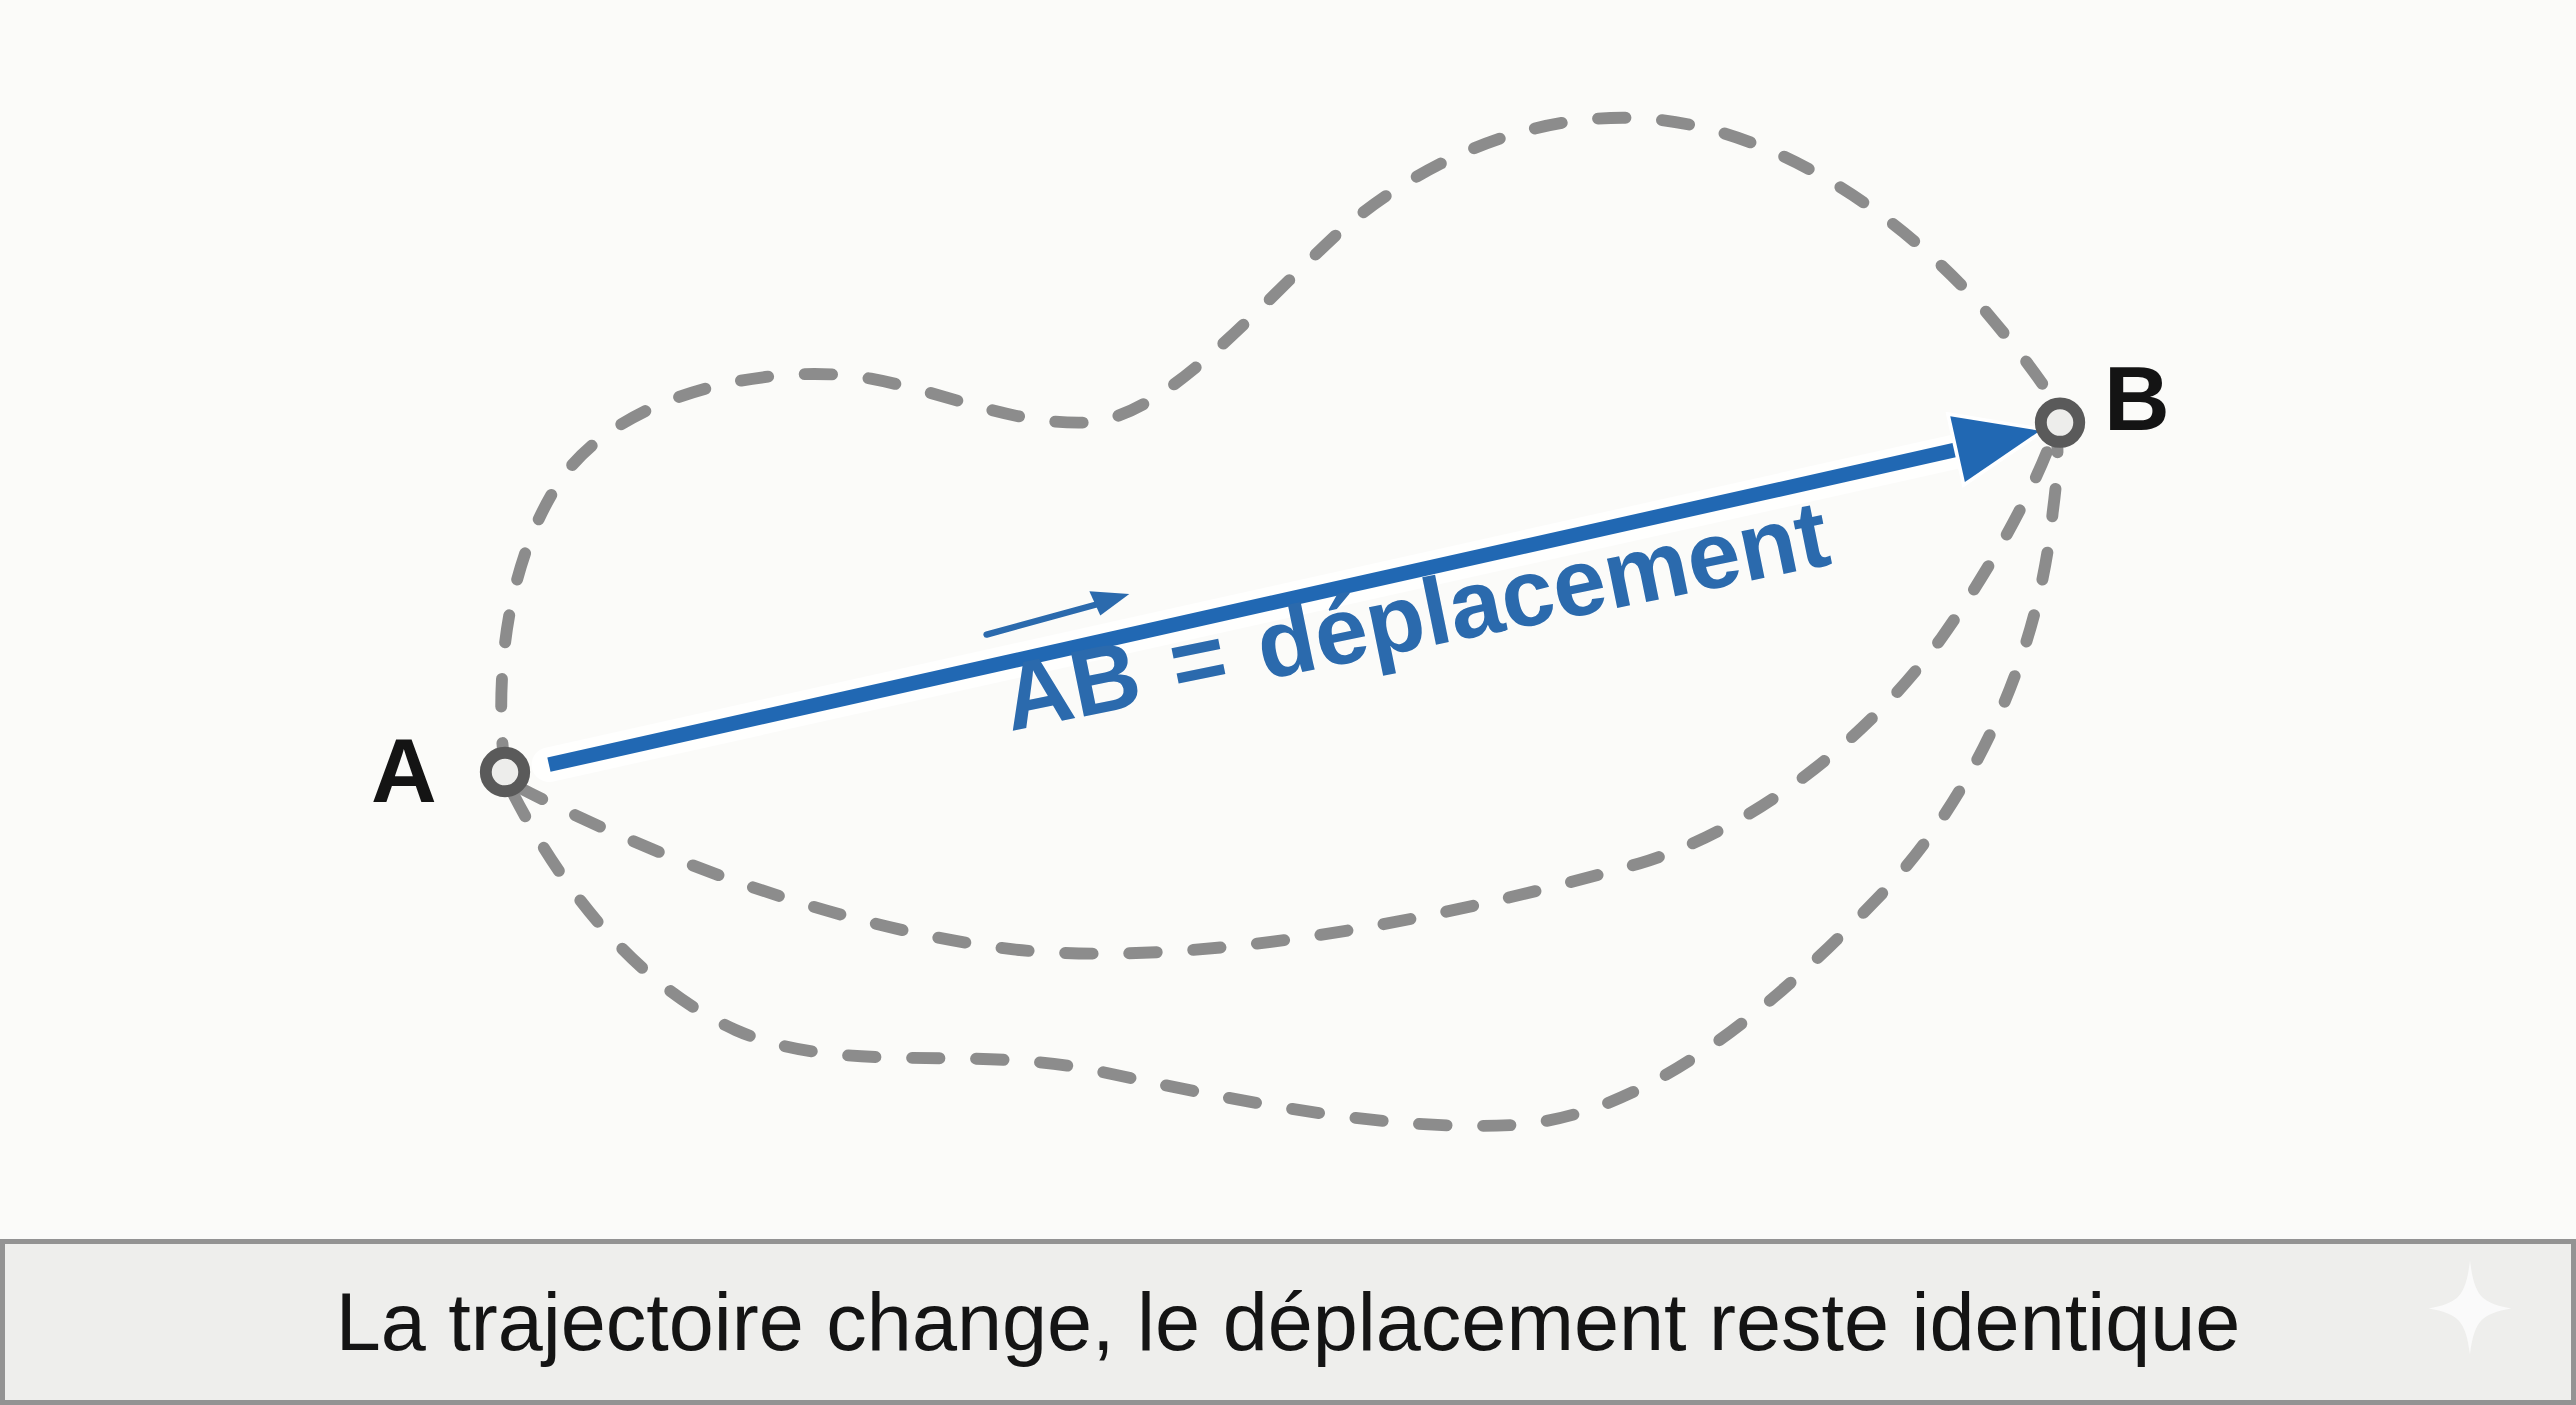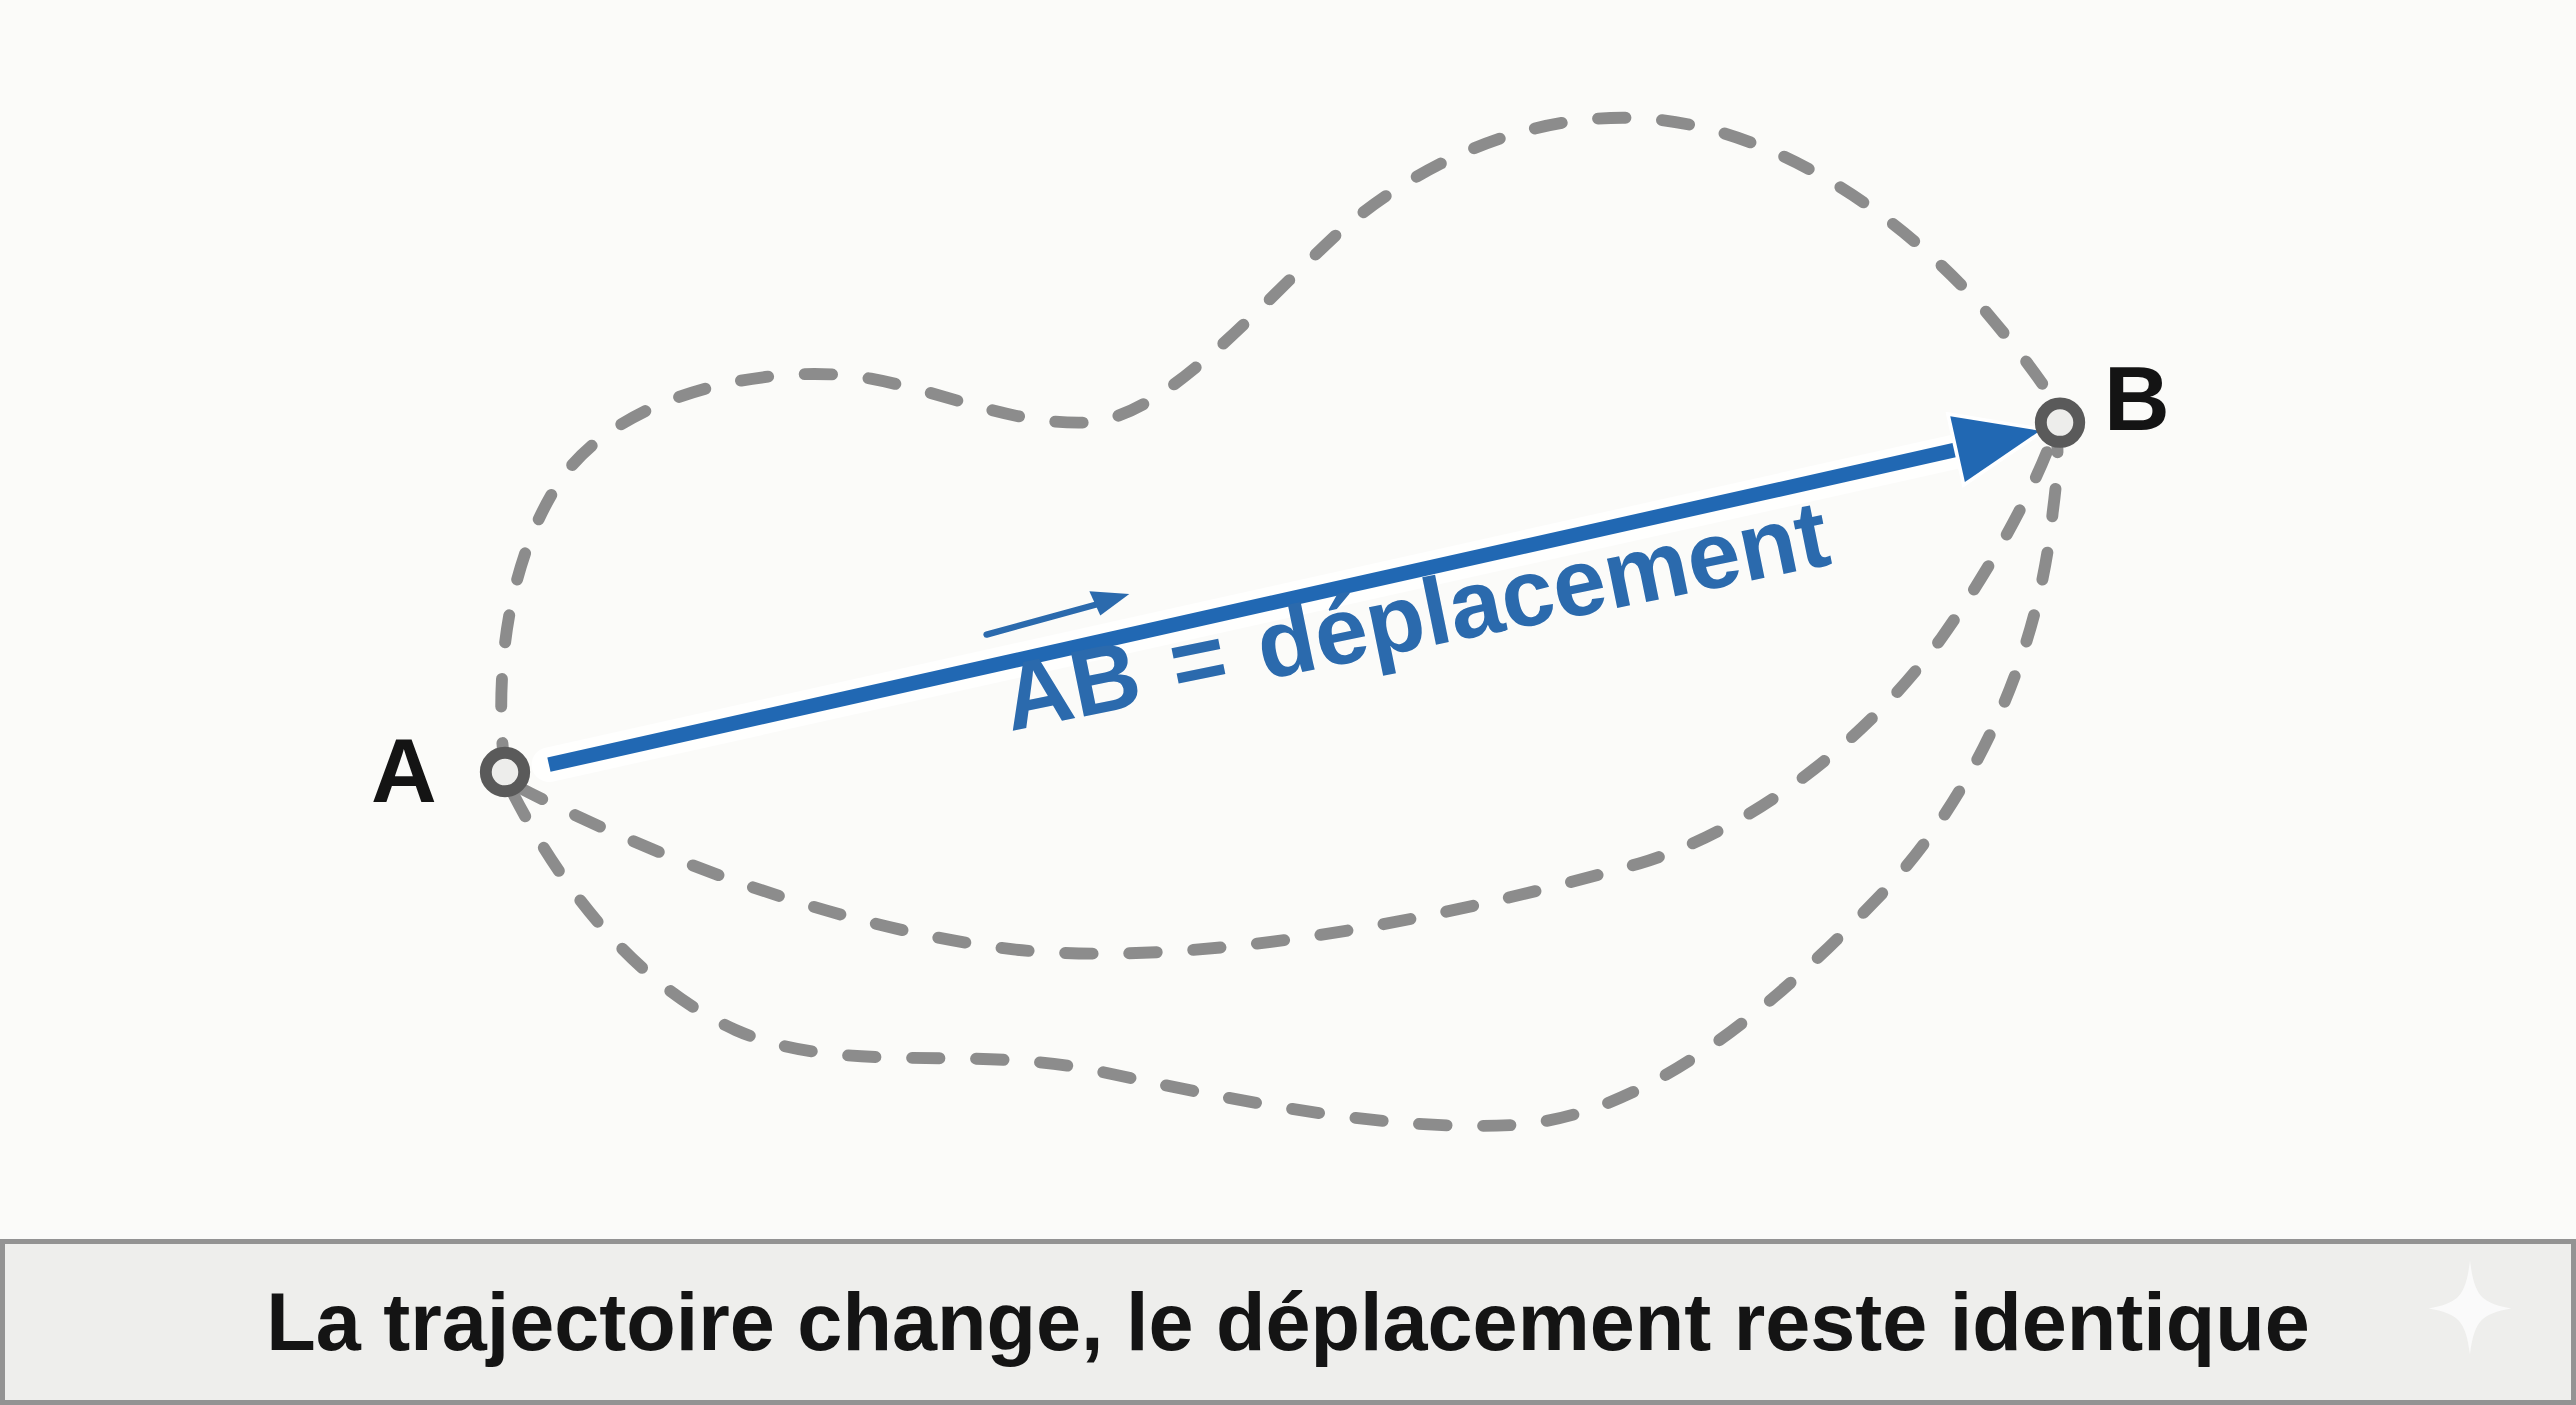--- a/index.html
+++ b/index.html
@@ -75,21 +75,21 @@
     width:2576px;height:166px;
     background:var(--caption_bg);
     border:5.5px solid var(--caption_border);
     display:flex;
     align-items:center;
     justify-content:center;
   }
   .caption-text{
     color:var(--text_dark);
     font-size:81px;
-    font-weight:700;
+    font-weight:400;
     letter-spacing:0px;
     text-align:center;
   }
   .sparkle{
     position:absolute;
     right:57px;top:14.6px;
     width:88px;height:97px;
   }
   .sparkle path{fill:var(--sparkle_white);}
 </style>

